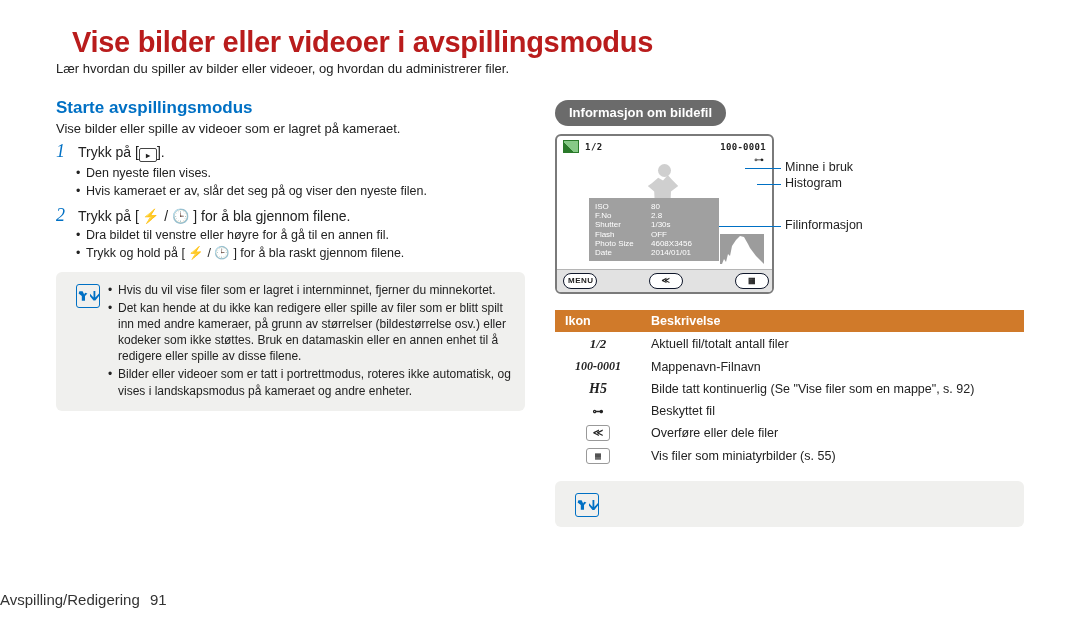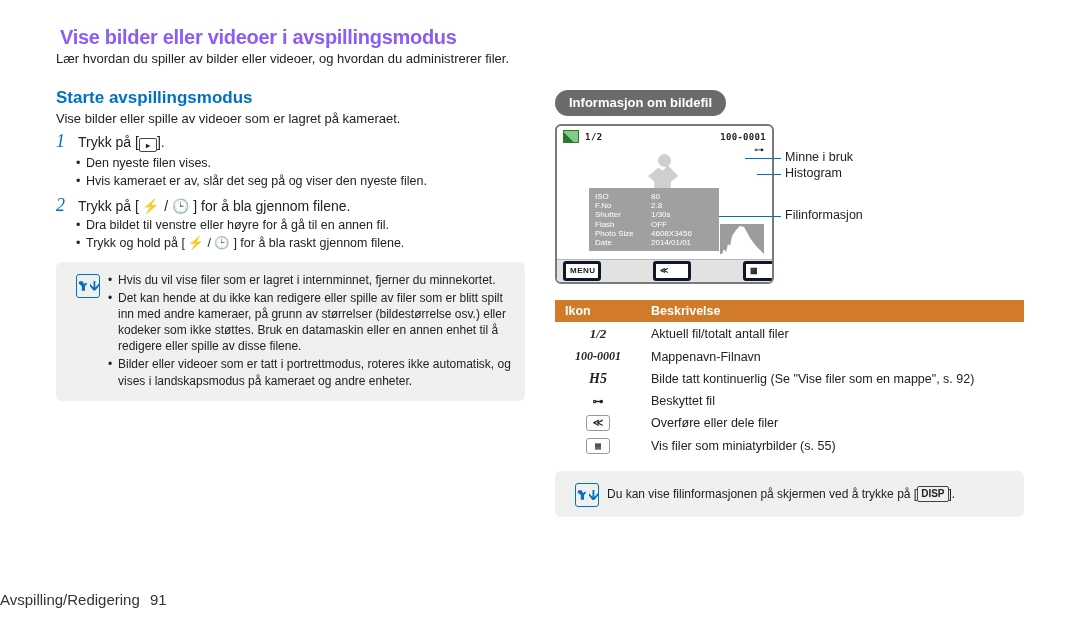--- a/index.html
+++ b/index.html
@@ -12,24 +12,24 @@
     color: #222;
     position: relative;
     -webkit-font-smoothing: antialiased;
   }
   .page {
     padding: 26px 56px 0 56px;
     position: relative;
     height: 604px;
   }
   h1.main-title {
-    color: #8b5cf6;
-    font-size: 20px;
+    color: #b91c1c;
+    font-size: 29px;
     font-weight: 700;
-    margin: 0 0 2px 4px;
+    margin: 0 0 2px 16px;
     letter-spacing: -0.3px;
   }
   .lead {
     font-size: 13px;
     margin: 0 0 22px 0;
   }
   .columns {
     display: flex;
     gap: 30px;
   }
@@ -236,27 +236,28 @@
     height: 22px;
     background: #e2e2e2;
     border-top: 1px solid #b5b5b5;
     display: flex;
     align-items: center;
     padding: 0 6px;
     gap: 52px;
   }
   .lcd-bottom .btn {
     background:#fff;
-    border:3px solid #0f172a;
-    border-radius:3px;
+    border:1px solid #0f172a;
+    border-radius:8px;
     height: 14px;
     min-width: 24px;
     padding: 0 4px;
     font-size: 8px;
     line-height: 14px;
+    text-align:center;
     font-weight:700;
     letter-spacing:0.5px;
   }
   .lcd-bottom .btn.share::before { content: "≪"; }
   .lcd-bottom .btn.grid::before  { content: "▦"; }
 
   .callouts { position: absolute; left: 230px; top: 0; width: 170px; font-size: 12.5px; }
   .callouts .co { position: absolute; white-space: nowrap; }
   .callouts .co::before {
     content: ""; position: absolute; top: 8px; right: 100%; margin-right: 4px;
@@ -460,23 +461,20 @@
           </tr>
         </tbody>
       </table>
 
       <div class="notebox single" style="align-items:center;margin-top:14px;">
         <div class="note-icon">
           <svg viewBox="0 0 16 16">
               <path fill="#0070c4" d="M3 2h4l2 4 1-2 3 1-3 3v6H6v-6L2 5l1-3z"></path>
             </svg>
         </div>
-        <p>
-          <span>Du kan vise filinformasjonen på skjermen ved å trykke på [</span><span class="disp-key">DISP</span><span>].</span>
-        </p>
       </div>
     </div>
   </div>
 
   <div class="footer">
     <span>Avspilling/Redigering</span>
     <span class="pg">91</span>
   </div>
 </div>
 

